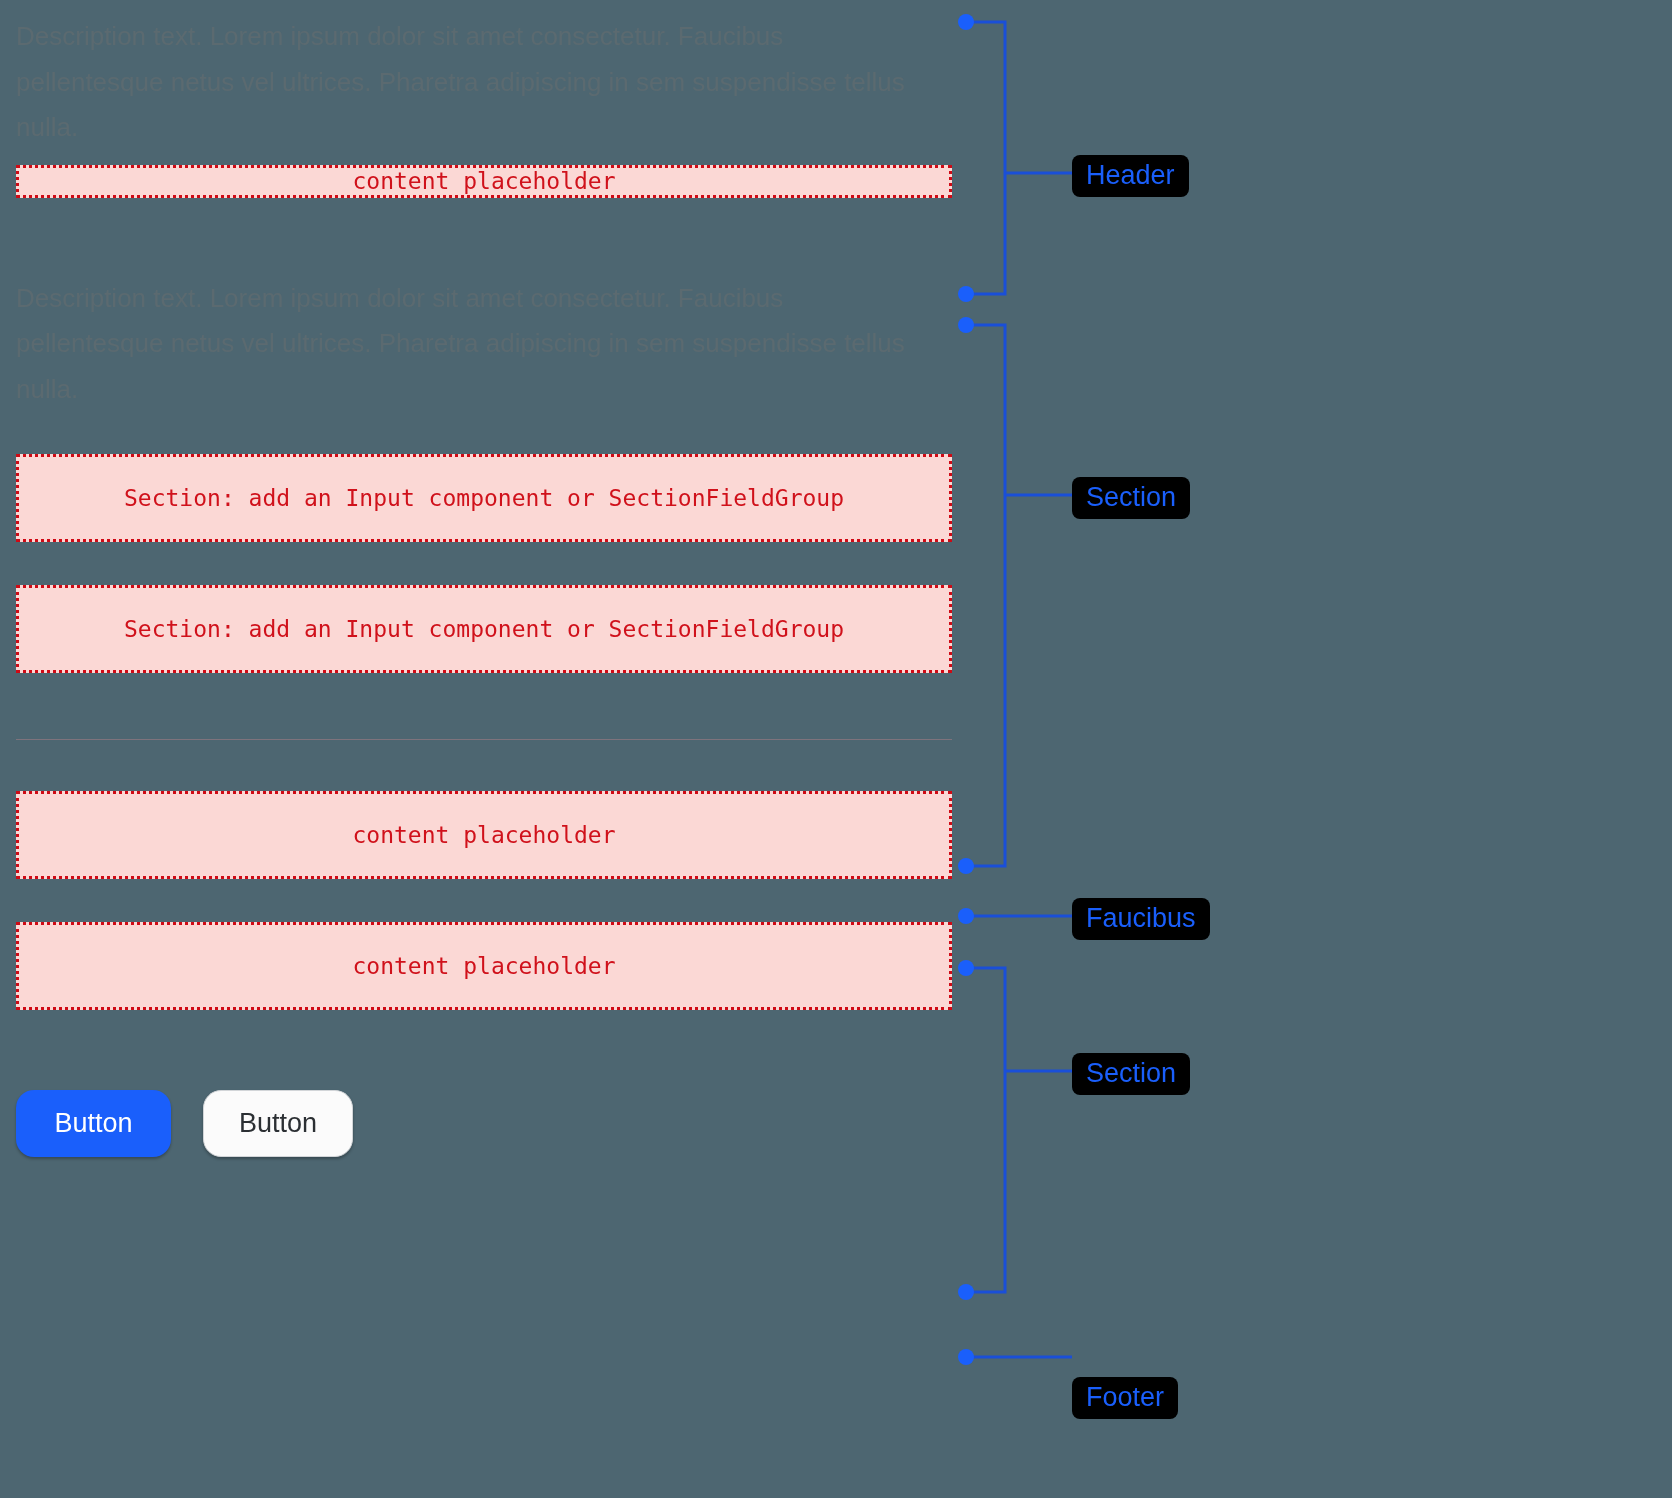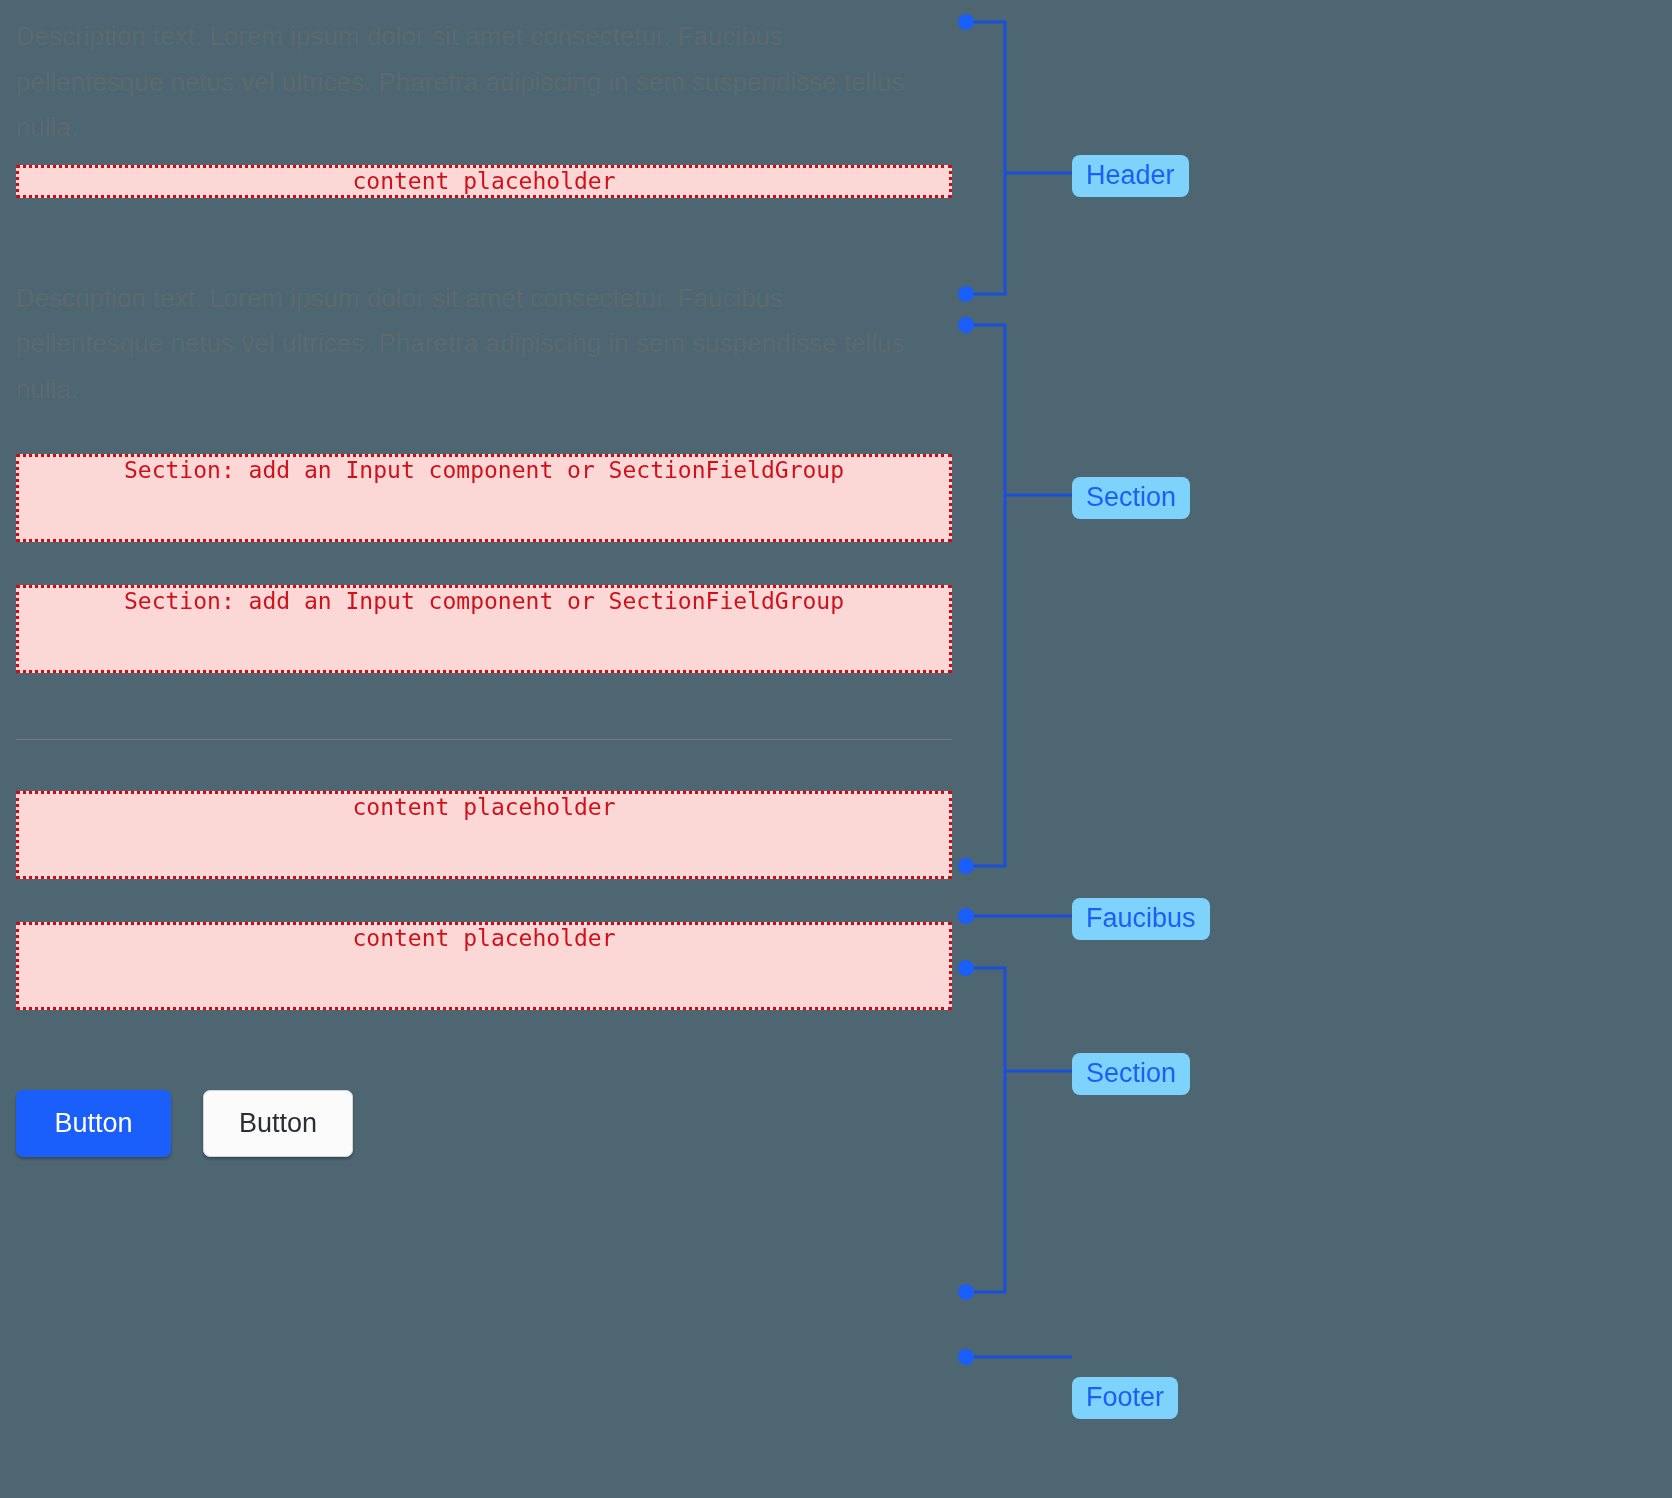--- a/index.html
+++ b/index.html
@@ -52,21 +52,21 @@
 
   
   .placeholder {
     box-sizing: border-box;
     background: #fbd8d5;
     border: 3px dotted #cf0a15;
     color: #d0111b;
     font-family: "DejaVu Sans Mono", monospace;
     font-size: 23px;
     display: flex;
-    align-items: flex-start;
+    align-items: center;
     justify-content: center;
     width: 936px;
   }
   .ph-thin   { height: 33px; }
   .ph-tall   { height: 88px; }
 
   .separator {
     width: 936px;
     height: 1px;
     background: #7e737c;
@@ -75,21 +75,21 @@
   
   .footer-row {
     display: flex;
     align-items: center;
     gap: 32px;
   }
   .btn {
     box-sizing: border-box;
     font-family: "Liberation Sans", sans-serif;
     font-size: 27px;
-    border-radius: 7px;
+    border-radius: 18px;
     height: 67px;
     display: flex;
     align-items: center;
     justify-content: center;
     cursor: pointer;
   }
   .btn-primary {
     background: #1a5ffb;
     color: #ffffff;
     border: none;
@@ -109,21 +109,21 @@
     position: absolute;
     left: 0; top: 0;
     width: 1672px;
     height: 1498px;
     pointer-events: none;
   }
   .annot-layer svg { display: block; }
 
   .badge {
     position: absolute;
-    background: #7dd3fc;
+    background: #000000;
     color: #1a5ffb;
     font-family: "Liberation Sans", sans-serif;
     font-size: 27px;
     border-radius: 8px;
     padding: 6px 14px 8px 14px;
     white-space: nowrap;
     line-height: 1.05;
     pointer-events: auto;
     cursor: default;
   }

